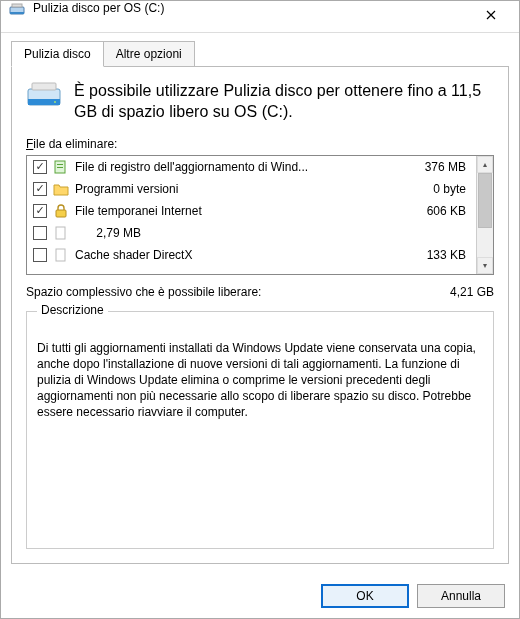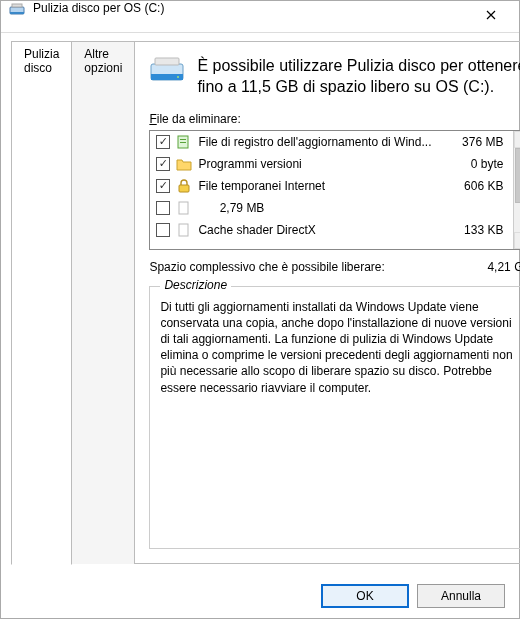--- a/index.html
+++ b/index.html
@@ -40,21 +40,21 @@
   width: 40px; height: 28px;
   display: flex; align-items: center; justify-content: center;
   color: #000;
   font-size: 14px;
   cursor: default;
 }
 .content {
   flex: 1;
   padding: 8px 10px 10px 10px;
   display: flex;
-  flex-direction: row;
+  flex-direction: column;
 }
 .tabs {
   display: flex;
   position: relative;
   margin-bottom: 0;
 }
 .tab {
   padding: 5px 12px 5px 12px;
   border: 1px solid #bbb;
   border-bottom: none;
@@ -179,25 +179,25 @@
   padding: 12px 10px 10px 10px;
   position: relative;
   flex: 1;
 }
 .groupbox .legend {
   position: absolute;
   top: -9px; left: 10px;
   background: #fff;
   padding: 0 4px;
   font-size: 12px;
-  font-style: italic;
 }
 .groupbox .desc {
   font-size: 12px;
   line-height: 1.35;
+  margin-top: 16px;
 }
 .footer {
   padding: 10px 14px;
   display: flex;
   justify-content: flex-end;
   gap: 8px;
 }
 .btn {
   min-width: 88px;
   height: 24px;

